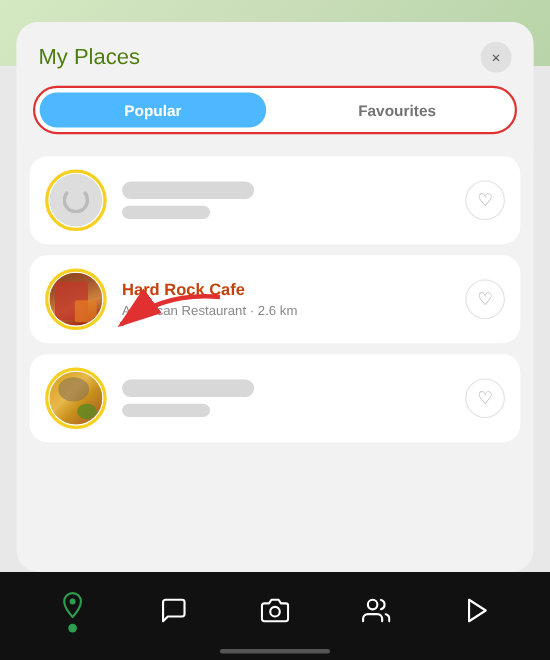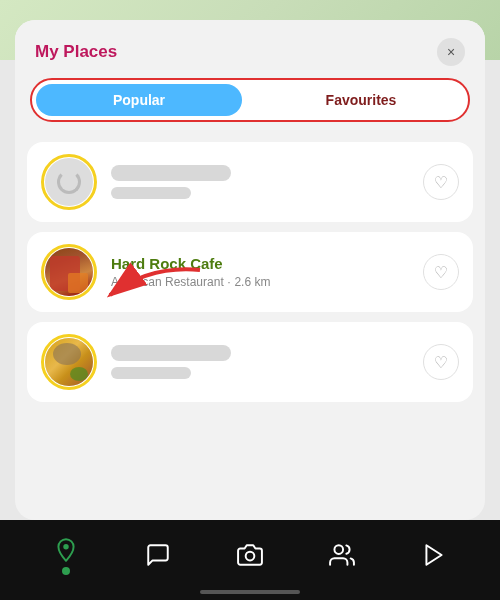--- a/index.html
+++ b/index.html
@@ -36,23 +36,23 @@
 
     .card-header {
       padding: 18px 20px 12px;
       display: flex;
       justify-content: space-between;
       align-items: center;
       background: #f2f2f2;
     }
 
     .card-title {
-      font-size: 17px;
-      font-weight: 700;
-      color: #be185d;
+      font-size: 20px;
+      font-weight: 400;
+      color: #4d7c0f;
     }
 
     .close-btn {
       width: 28px;
       height: 28px;
       border-radius: 50%;
       background: #e0e0e0;
       border: none;
       cursor: pointer;
       display: flex;
@@ -88,21 +88,21 @@
       text-align: center;
     }
 
     .tab.active {
       background: #4db8ff;
       color: white;
     }
 
     .tab.inactive {
       background: transparent;
-      color: #7f1d1d;
+      color: #737373;
     }
 
     
     .list-area {
       flex: 1;
       overflow-y: auto;
       padding: 8px 12px;
       display: flex;
       flex-direction: column;
       gap: 10px;
@@ -214,21 +214,21 @@
       opacity: 0.8;
     }
 
     .item-info {
       flex: 1;
     }
 
     .item-name {
       font-size: 15px;
       font-weight: 700;
-      color: #4d7c0f;
+      color: #c2410c;
       margin-bottom: 3px;
     }
 
     .item-sub {
       font-size: 12px;
       color: #888;
     }
 
     .item-placeholder {
       height: 16px;

